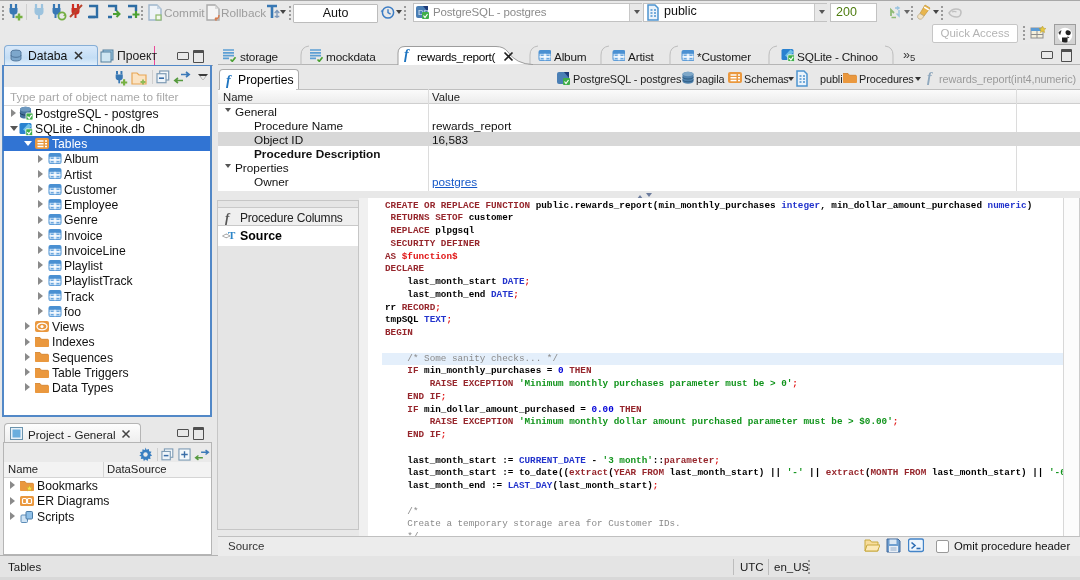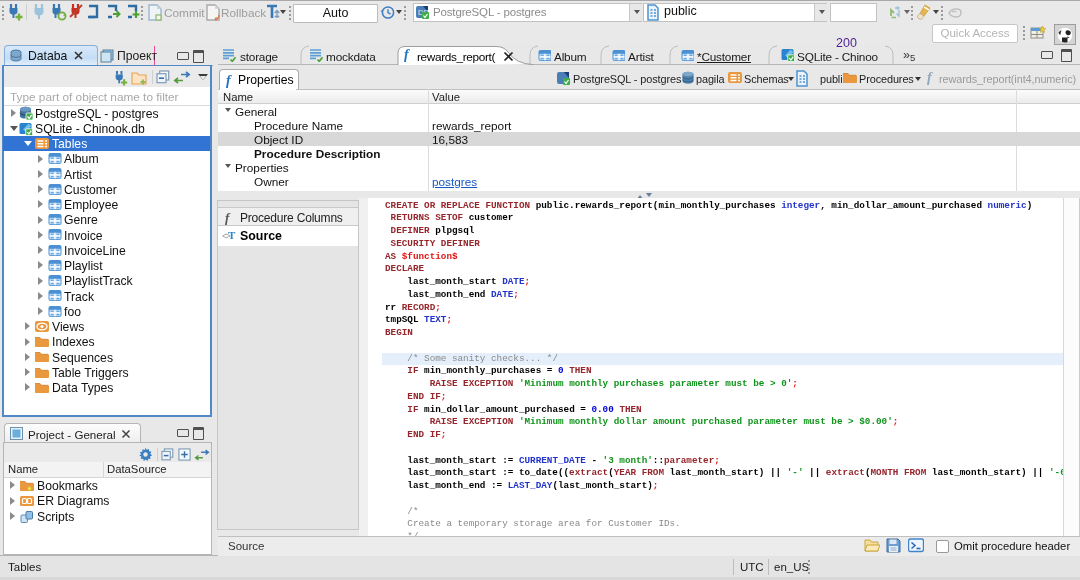--- a/index.html
+++ b/index.html
@@ -111,21 +111,21 @@
   <svg class="ico" style="left:646px;top:3px" width="14" height="17" viewBox="0 0 14 17">
     <path d="M2 1h7l3 3v12H2z" fill="#eaf3fb" stroke="#4d94cf" stroke-width="1.5"></path>
     <path d="M4.5 6h2M8 6h2M4.5 9h2M8 9h2M4.5 12h2M8 12h2" stroke="#4d94cf" stroke-width="1.4"></path>
   </svg>
   <div class="abs" style="left:664px;top:3px;font-size:12.5px;color:#111;">public</div>
   <div class="abs" style="left:814px;top:3px;width:13px;height:17px;background:#e8e8e8;border-left:1px solid #c8c8c8;">
     <div style="margin:6px auto 0;width:0;height:0;border:3.5px solid transparent;border-top:4.5px solid #555;"></div>
   </div>
 
   <div class="abs" style="left:830px;top:2px;width:47px;height:19px;background:#fff;border:1px solid #c2c2c2;box-sizing:border-box;"></div>
-  <div class="abs" style="left:836px;top:4px;font-size:12.5px;color:#4c1d95;margin-top:31px;">200</div>
+  <div class="abs" style="left:836px;top:4px;font-size:12.5px;color:#4d7c0f;">200</div>
 
   <svg class="ico" style="left:888px;top:4px" width="15" height="15" viewBox="0 0 15 15">
     <path d="M3 11V5l3 3" stroke="#8fbb77" stroke-width="1.8" fill="none"></path>
     <path d="M7 3h4M9 1.5L11 3 9 4.5" stroke="#9bc4e0" stroke-width="1.5" fill="none"></path>
     <path d="M11 5v6l-2.5-2.5" stroke="#9bc4e0" stroke-width="1.5" fill="none"></path>
     <path d="M8 12.5H3.5" stroke="#8fbb77" stroke-width="1.5" fill="none"></path>
   </svg>
   <div class="abs" style="left:904px;top:9px;width:0;height:0;border:3px solid transparent;border-top:4px solid #666;"></div>
   <div class="dots" style="left:911px;top:4px;height:15px;"></div>
 
@@ -542,21 +542,21 @@
   <div class="etxt" style="left:554px;">Album</div>
 
   <svg class="ico" style="left:612px;top:49px" width="13" height="13" viewBox="0 0 13 13">
       <use href="#i-tbl"></use>
     </svg>
   <div class="etxt" style="left:628px;">Artist</div>
 
   <svg class="ico" style="left:681px;top:49px" width="13" height="13" viewBox="0 0 13 13">
       <use href="#i-tbl"></use>
     </svg>
-  <div class="etxt" style="left:697px;text-decoration:underline;">*Customer</div>
+  <div class="etxt" style="left:697px;">*Customer</div>
 
   <svg class="ico" style="left:781px;top:48px" width="14" height="14" viewBox="0 0 14 14">
       <use href="#i-sqlite"></use>
     </svg>
   <div class="etxt" style="left:797px;">SQLite - Chinoo</div>
   <div class="abs" style="left:903px;top:48px;font-size:12.5px;color:#333;">»<span style="font-size:9.5px;vertical-align:-2px;">5</span></div>
 
   <div class="abs" style="left:1041px;top:51px;width:10px;height:6px;border:1.4px solid #4f4f4f;border-radius:1px;"></div>
   <div class="abs" style="left:1061px;top:49px;width:9px;height:9px;border:1.4px solid #4f4f4f;border-top-width:3px;border-radius:1px;"></div>
 </div>
@@ -663,21 +663,21 @@
     <div class="abs" style="left:4px;top:5px;font-size:8.5px;color:#999;letter-spacing:-1.5px;">&lt;&gt;<span style="position:absolute;left:6px;top:-2.5px;color:#2e86c8;font-family:'Liberation Serif';font-weight:bold;font-size:11px;">T</span></div>
     <div class="abs" style="left:22px;top:2.5px;font-size:12.4px;color:#000;font-weight:bold;">Source</div>
   </div>
 
   <div class="abs" style="left:368px;top:198px;width:712px;height:338px;background:#fff;"></div>
   <div class="abs" style="left:1063px;top:198px;width:17px;height:338px;background:#fcfcfc;border-left:1px solid #d8d8d8;border-right:1px solid #cccccc;box-sizing:border-box;"></div>
   <div class="abs" style="left:382px;top:352.5px;width:681px;height:12.75px;background:#e4effb;"></div>
   <div id="code" class="abs" style="left:385px;top:199.6px;width:678px;height:336px;overflow:hidden;
        font-family:'Liberation Mono',monospace;font-size:9.3px;line-height:12.75px;white-space:pre;color:#000;font-weight:bold;"><span class="k">CREATE OR REPLACE FUNCTION</span> public.rewards_report(min_monthly_purchases <span class="t">integer</span>, min_dollar_amount_purchased <span class="t">numeric</span>)
  <span class="k">RETURNS SETOF</span> customer
- <span class="k">DEFINER</span> plpgsql
+ <span class="k">REPLACE</span> plpgsql
  <span class="k">SECURITY DEFINER</span>
 <span class="k">AS</span> <span class="r">$function$</span>
 <span class="k">DECLARE</span>
     last_month_start <span class="t">DATE</span><span class="r">;</span>
     last_month_end <span class="t">DATE</span><span class="r">;</span>
 rr <span class="k">RECORD</span><span class="r">;</span>
 tmpSQL <span class="t">TEXT</span><span class="r">;</span>
 <span class="k">BEGIN</span>
 
     <span class="c">/* Some sanity checks... */</span>

